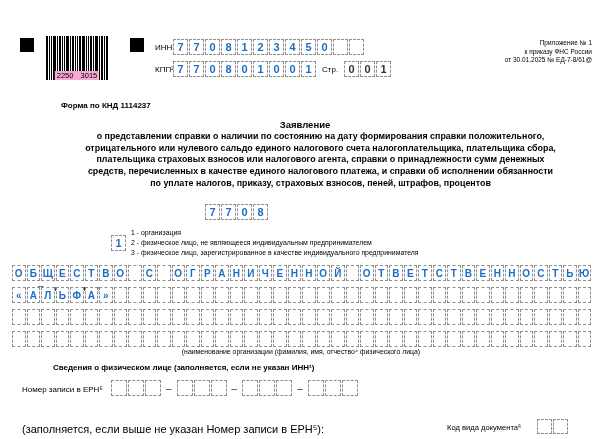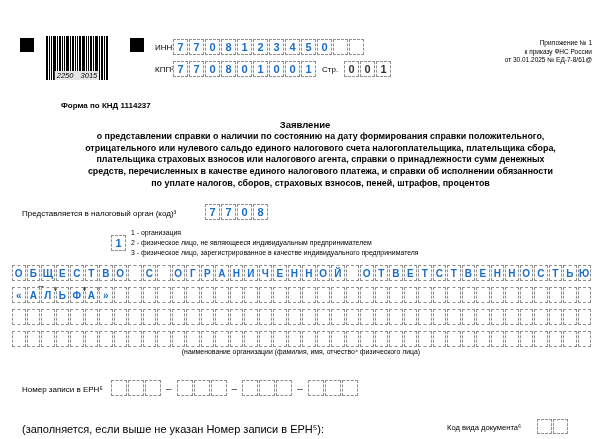--- a/index.html
+++ b/index.html
@@ -3,21 +3,21 @@
 <meta charset="utf-8">
 <style>
   html,body{margin:0;padding:0;background:#fff;}
   .page{position:relative;width:602px;height:439px;background:#fff;overflow:hidden;
         font-family:"Liberation Sans","DejaVu Sans",sans-serif;color:#000;}
   .lbl{position:absolute;font-size:8px;white-space:nowrap;}
   .bold{font-weight:bold;padding-left:31px;}
   .regmark{position:absolute;width:14px;height:14px;background:#000;}
   .barcode-wrap{position:absolute;left:46px;top:36px;width:62px;height:44px;}
   .barcode-num{position:absolute;left:50%;bottom:0;transform:translateX(-50%);
-               background:#e5e5e5;font-size:7.5px;white-space:nowrap;padding:0 2px;word-spacing:5px;font-style:italic;}
+               background:#f9a8d4;font-size:7.5px;white-space:nowrap;padding:0 2px;word-spacing:5px;}
   .cellrow{position:absolute;display:inline-flex;gap:1px;}
   .cell{box-sizing:border-box;border:1px dashed #8f8f8f;background:#fff;display:inline-flex;
         align-items:center;justify-content:center;font-weight:bold;color:#1b6ec8;}
   .cells-md .cell{width:15px;height:16px;font-size:11px;}
   .cells-black .cell{color:#333;}
   .cells-ern .cell{width:16px;height:16px;font-size:10px;}
   .cells-doc .cell{width:15px;height:15px;font-size:10px;}
   .appendix{position:absolute;right:10px;top:39px;text-align:right;font-size:6.5px;line-height:8.5px;}
   .title-head{position:absolute;left:0;right:0;top:119px;text-align:center;font-weight:bold;font-size:9.5px;margin-left:8px;}
   .title-body{position:absolute;left:0;right:0;top:131px;text-align:center;font-weight:bold;
@@ -113,24 +113,23 @@
   </div>
 
   <span class="lbl bold" style="left:30px;top:101px;">Форма по КНД 1114237</span>
 
   <div class="title-head">Заявление</div>
   <div class="title-body">
     <div>о представлении справки о наличии по состоянию на дату формирования справки положительного,</div>
     <div>отрицательного или нулевого сальдо единого налогового счета налогоплательщика, плательщика сбора,</div>
     <div>плательщика страховых взносов или налогового агента, справки о принадлежности сумм денежных</div>
     <div>средств, перечисленных в качестве единого налогового платежа, и справки об исполнении обязанности</div>
-    <div>по уплате налогов, сборов, страховых взносов, пеней, штрафов, процентов</div>
-  </div>
-
-  <span class="lbl" style="left:22px;top:209px;">Представляется в налоговый орган (код)³</span>
+    <div>по уплате налогов, приказу, страховых взносов, пеней, штрафов, процентов</div>
+  </div>
+
   <span class="cellrow cells-md" style="left:205px;top:204px;">
       <span class="cell">7</span>
       <span class="cell">7</span>
       <span class="cell">0</span>
       <span class="cell">8</span>
     </span>
 
   <span class="lbl" style="left:38px;top:240px;margin-top:44px;">Признак заявителя</span>
   <span class="cellrow cells-md" style="left:111px;top:235px;">
       <span class="cell">1</span>
@@ -304,20 +303,21 @@
       <span class="cell"></span>
       <span class="cell"></span>
       <span class="cell"></span>
       <span class="cell"></span>
       <span class="cell"></span>
       <span class="cell"></span>
       <span class="cell"></span>
     </div>
   <div class="caption">(наименование организации (фамилия, имя, отчество⁴ физического лица)</div>
 
+  <span class="lbl bold" style="left:22px;top:363px;">Сведения о физическом лице (заполняется, если не указан ИНН¹)</span>
 
   <span class="lbl" style="left:22px;top:385px;">Номер записи в ЕРН⁵</span>
   <div class="ern-row cells-ern">
     <span class="ern-group">
         <span class="cell"></span>
         <span class="cell"></span>
         <span class="cell"></span>
       </span>
     <span class="dash">–</span>
     <span class="ern-group">

